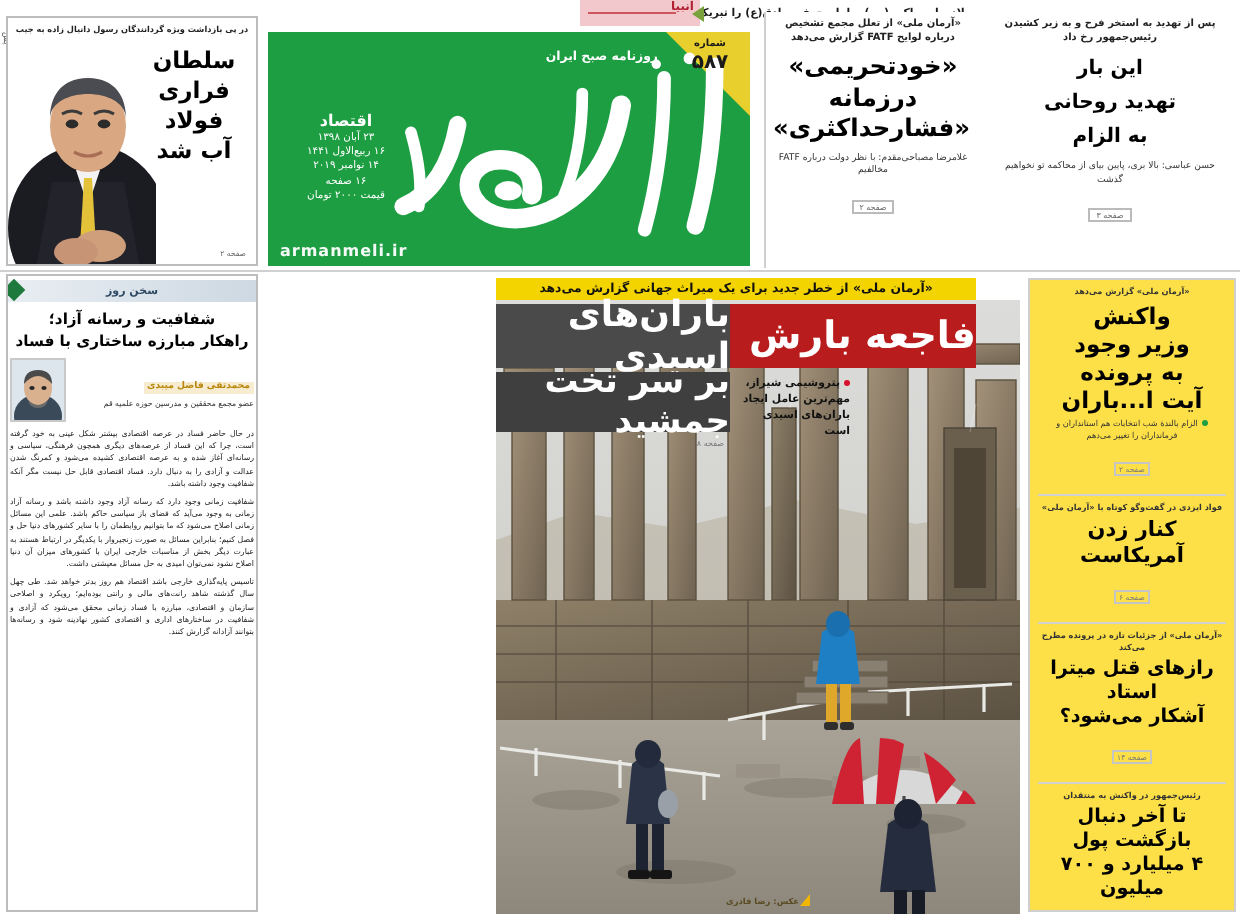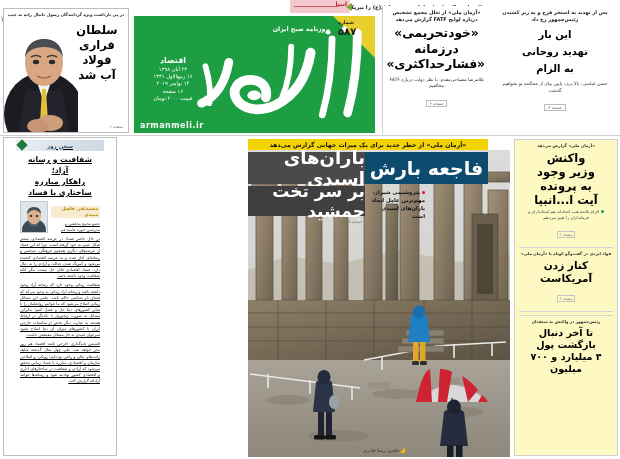--- a/index.html
+++ b/index.html
@@ -43,21 +43,21 @@
   .tn-head.sm{font-size:12.2px;line-height:15.5px;}
   .tn-sub{font-size:4.6px;line-height:6.5px;color:#333;margin-top:4px;}
   .tn-page{font-size:4px;color:#666;margin-top:3px;
     border:1px solid #bbb;display:inline-block;padding:0 3px;}
 
   
   .masthead{position:absolute;right:245px;top:16px;width:241px;height:117px;
     background:#1e9e43;overflow:hidden;}
   .mast-corner{position:absolute;right:0;top:0;width:0;height:0;
     border-top:42px solid #e8cf2e;border-left:42px solid transparent;}
-  .mast-issue{position:absolute;right:3px;top:3px;width:34px;text-align:left;
+  .mast-issue{position:absolute;right:3px;top:3px;width:34px;text-align:center;
     font-size:5px;color:#1a1a1a;line-height:7px;font-weight:bold;z-index:4;}
   .mast-issue .num{font-size:10px;line-height:11px;letter-spacing:1px;}
   .mast-slogan{position:absolute;right:46px;top:9px;font-size:6.2px;color:#fff;
     font-weight:bold;z-index:3;}
   .mast-logo{position:absolute;right:4px;top:6px;left:52px;height:104px;
     display:flex;align-items:center;justify-content:center;z-index:2;
     pointer-events:none;}
   .mast-logo svg{width:100%;height:100%;}
   .mast-date{position:absolute;left:8px;top:40px;width:62px;text-align:center;
     color:#fff;z-index:5;}
@@ -78,21 +78,21 @@
   .trf-photo{position:absolute;left:0;top:10px;width:74px;height:115px;
     overflow:hidden;}
 
   
   .ykicker{position:absolute;right:132px;top:139px;width:240px;height:11px;
     background:#f4d400;display:flex;align-items:center;justify-content:center;}
   .ykicker span{font-size:6.2px;font-weight:bold;color:#111;white-space:nowrap;}
 
   
   .mh-red{position:absolute;right:132px;top:152px;width:123px;height:32px;
-    background:#0c4a6e;display:flex;align-items:center;justify-content:center;}
+    background:#b91c1c;display:flex;align-items:center;}
   .mh-red span{font-size:19px;font-weight:bold;color:#fff;letter-spacing:-0.5px;}
   .mh-dark{position:absolute;right:255px;top:152px;width:117px;height:32px;
     background:#4a4a4a;display:flex;align-items:center;justify-content:center;}
   .mh-dark span{font-size:18px;font-weight:bold;color:#fff;letter-spacing:-0.5px;}
   .mh-dark2{position:absolute;right:255px;top:186px;width:117px;height:30px;
     background:#3f3f3f;display:flex;align-items:center;justify-content:center;}
   .mh-dark2 span{font-size:17px;font-weight:bold;color:#fff;letter-spacing:-0.5px;}
   .mh-deck{position:absolute;right:195px;top:188px;width:56px;text-align:right;
     font-size:5.4px;line-height:8px;color:#111;font-weight:bold;}
   .mh-deck .dot{display:inline-block;width:3px;height:3px;border-radius:50%;
@@ -102,40 +102,40 @@
   
   .mainphoto{position:absolute;right:110px;top:150px;width:262px;height:307px;
     overflow:hidden;background:#c9c6c0;}
   .photocredit{position:absolute;left:115px;bottom:4px;font-size:4.2px;
     color:#5a4a20;font-weight:bold;}
   .credit-tri{position:absolute;left:152px;bottom:4px;width:0;height:0;
     border-bottom:6px solid #f2b705;border-left:5px solid transparent;}
 
   
   .sidecol{position:absolute;right:2px;top:139px;width:104px;height:317px;
-    border:1px solid #cfcfcf;box-sizing:border-box;background:#fef9c3;
+    border:1px solid #cfcfcf;box-sizing:border-box;background:#fde047;
     padding:3px 4px;overflow:hidden;}
   .sc-item{text-align:center;padding-bottom:4px;}
   .sc-rule{height:1px;background:#d2d2d2;margin:3px 0;}
   .sc-kicker{font-size:4.1px;line-height:6px;color:#333;font-weight:bold;
     margin-bottom:2px;}
   .sc-head{font-size:11.5px;line-height:14px;font-weight:bold;color:#000;
     letter-spacing:-0.3px;}
   .sc-head.s2{font-size:10.5px;line-height:13px;}
   .sc-head.s3{font-size:9.6px;line-height:12px;}
   .sc-sub{font-size:4.1px;line-height:6px;color:#333;margin-top:2px;}
   .sc-sub .gdot{display:inline-block;width:3px;height:3px;border-radius:50%;
     background:#1e9e43;margin-left:2px;vertical-align:middle;}
   .sc-page{font-size:3.8px;color:#777;margin-top:2px;border:1px solid #c5c5c5;
     display:inline-block;padding:0 2px;}
 
   
-  .opcol{position:absolute;left:3px;top:137px;width:114px;height:319px;
+  .opcol{position:absolute;left:3px;top:137px;width:126px;height:319px;
     border:1px solid #bdbdbd;box-sizing:border-box;background:#fff;
-    padding:0 16px 3px;overflow:hidden;text-decoration:underline;}
+    padding:0 1px 3px;overflow:hidden;}
   .op-banner{position:relative;height:11px;margin:2px -4px 3px;
     background:linear-gradient(90deg,#e9eef3 0%,#cdd8e2 100%);
     display:flex;align-items:center;justify-content:center;}
   .op-banner .lbl{font-size:5.5px;font-weight:bold;color:#2e4a63;
     letter-spacing:1px;}
   .op-banner .dia{position:absolute;left:2px;top:1px;width:8px;height:8px;
     background:#1e7a3c;transform:rotate(45deg);}
   .op-head{font-size:7.6px;line-height:11px;font-weight:bold;color:#000;
     text-align:center;margin-bottom:3px;}
   .op-byline{display:flex;align-items:flex-start;gap:3px;margin-bottom:3px;}
@@ -417,35 +417,41 @@
   </div>
   <div class="mh-pageref">صفحه ۸</div>
 
   <div class="sidecol">
 
     <div class="sc-item">
       <div class="sc-kicker">«آرمان ملی» گزارش می‌دهد</div>
       <div class="sc-head">واکنش</div>
       <div class="sc-head">وزیر وجود</div>
       <div class="sc-head">به پرونده</div>
-      <div class="sc-head">آیت ا...انبیا</div>
+      <div class="sc-head">آیت ا...باران</div>
       <div class="sc-sub"><span class="gdot"></span><span>الزام بالندة شب انتخابات هم استانداران و فرمانداران را تغییر می‌دهم</span></div>
       <div class="sc-page">صفحه ۲</div>
     </div>
 
     <div class="sc-rule"></div>
 
     <div class="sc-item">
       <div class="sc-kicker">فواد ایزدی در گفت‌وگو کوتاه با «آرمان ملی»</div>
       <div class="sc-head s2">کنار زدن آمریکاست</div>
       <div class="sc-page">صفحه ۶</div>
     </div>
 
     <div class="sc-rule"></div>
 
+    <div class="sc-item">
+      <div class="sc-kicker">«آرمان ملی» از جزئیات تازه در پرونده مطرح می‌کند</div>
+      <div class="sc-head s3">رازهای قتل میترا استاد</div>
+      <div class="sc-head s3">آشکار می‌شود؟</div>
+      <div class="sc-page">صفحه ۱۴</div>
+    </div>
 
     <div class="sc-rule"></div>
 
     <div class="sc-item">
       <div class="sc-kicker">رئیس‌جمهور در واکنش به منتقدان</div>
       <div class="sc-head s3">تا آخر دنبال بازگشت پول</div>
       <div class="sc-head s3">۴ میلیارد و ۷۰۰ میلیون</div>
 
     </div>
 

